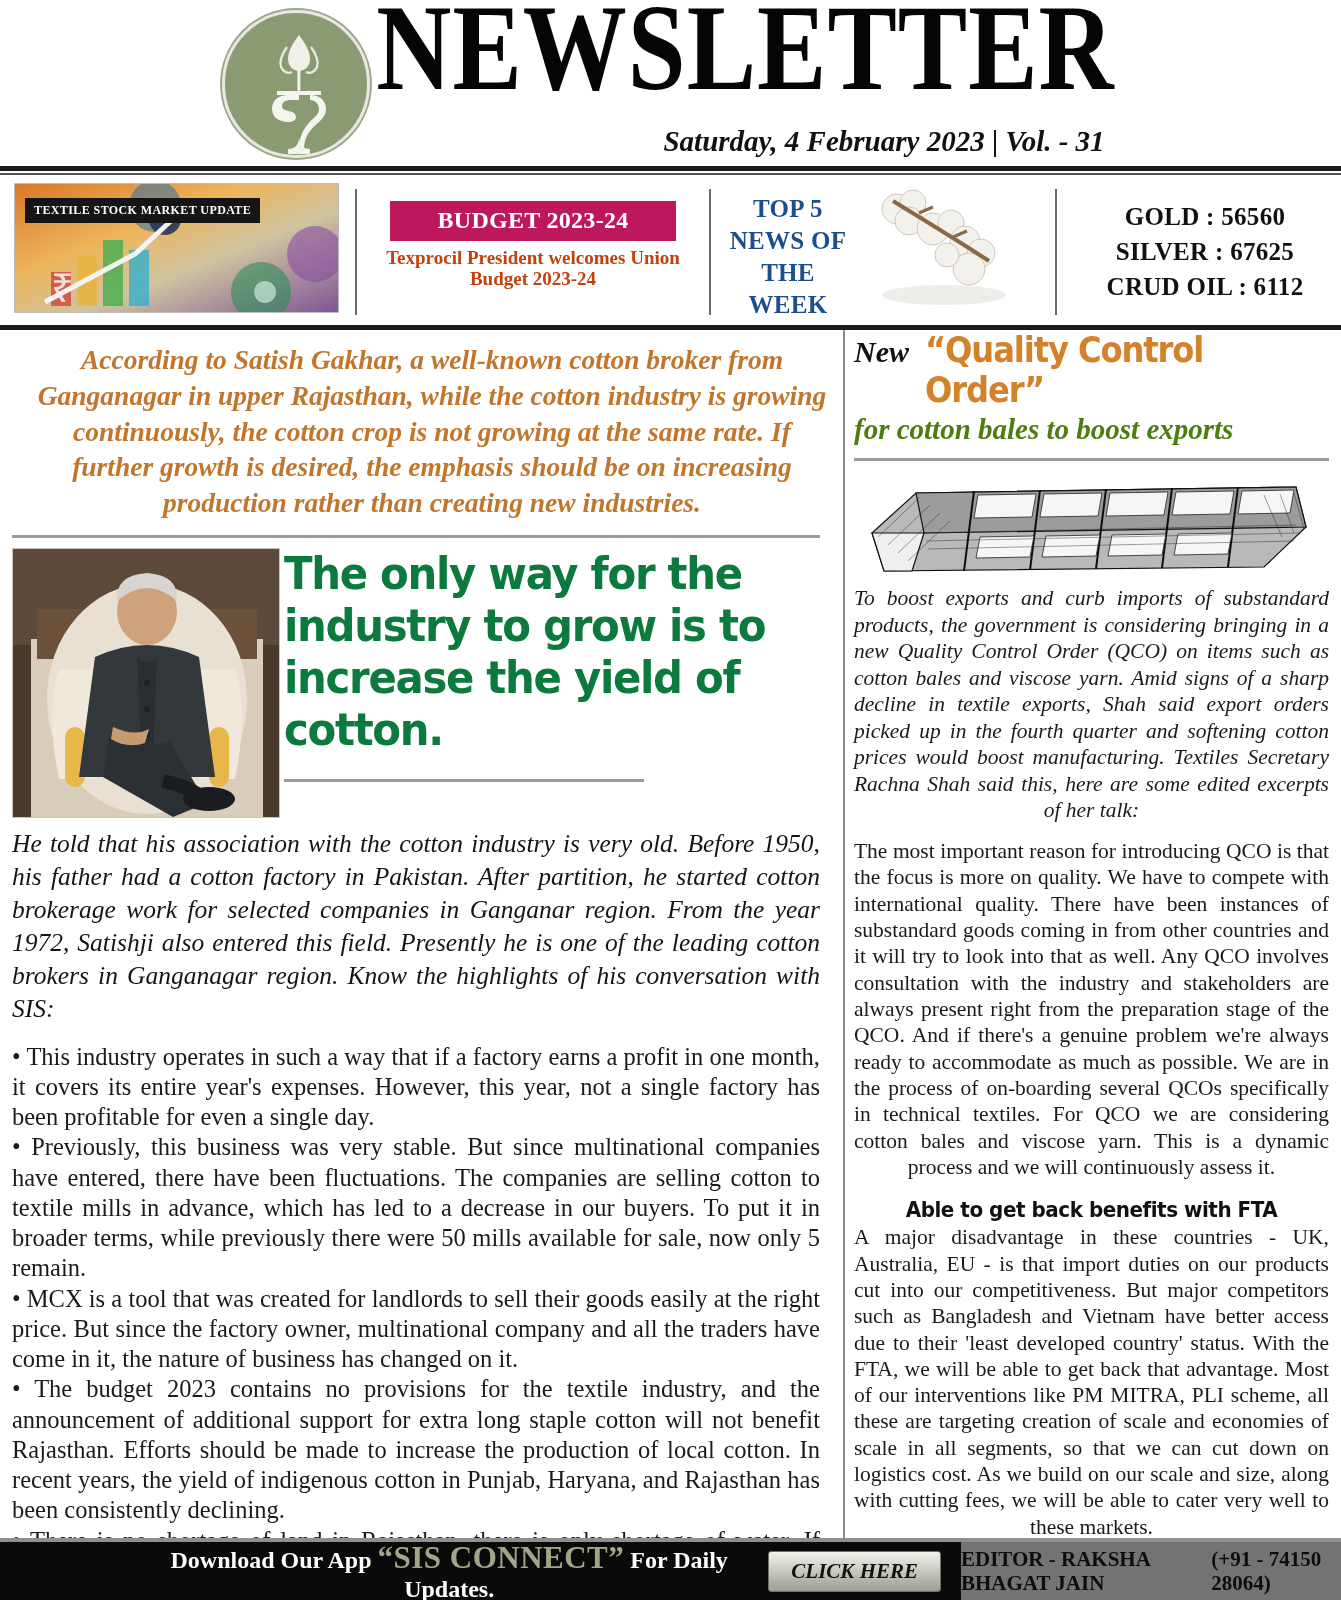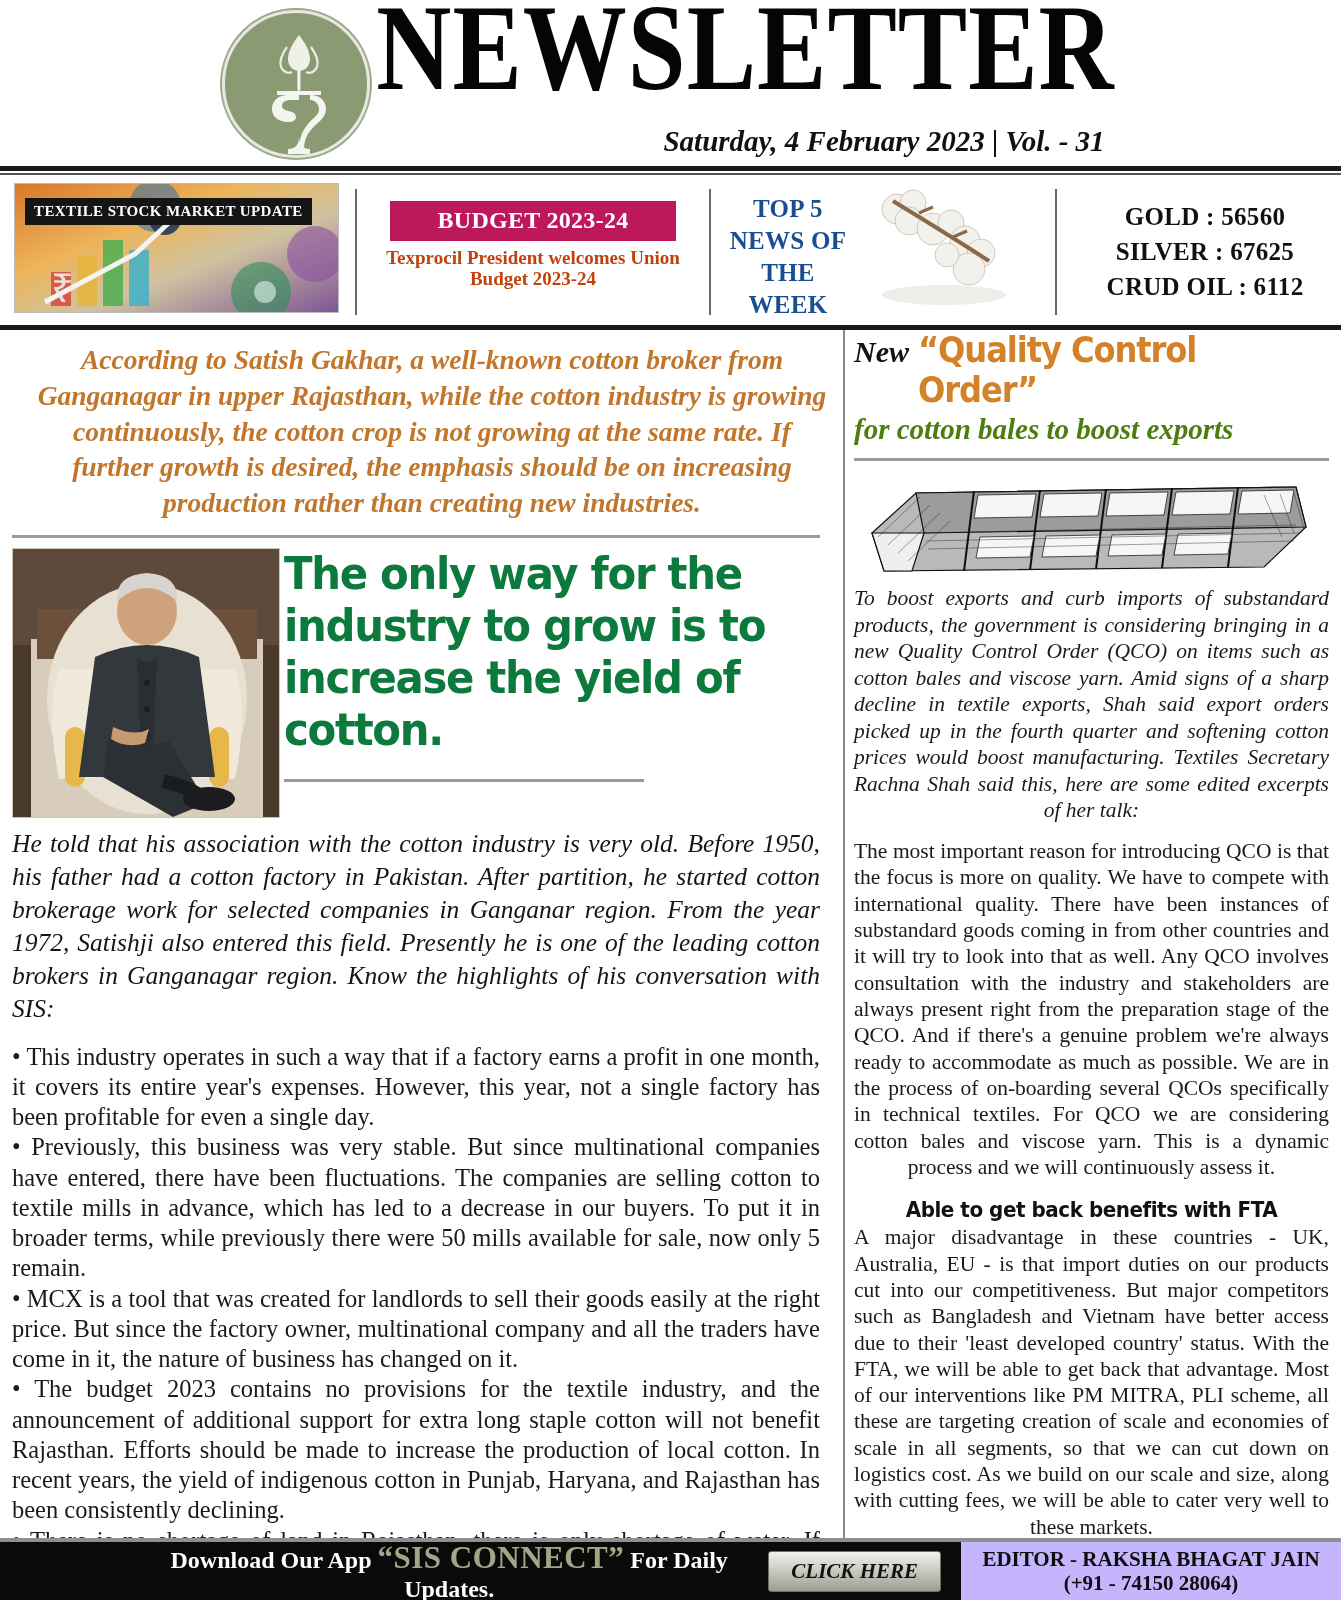--- a/index.html
+++ b/index.html
@@ -38,21 +38,21 @@
 
   
   .strip { display: flex; height: 150px; align-items: stretch; padding: 8px 14px 4px 14px; }
   .strip-img {
     width: 325px; height: 130px; position: relative; overflow: hidden;
     border: 1px solid #bbb;
     background: linear-gradient(120deg,#e4852f 0%, #e9a23c 25%, #d8cfa6 45%, #b06ab0 70%, #8d5fa8 100%);
   }
   .strip-img .label {
     position: absolute; left: 10px; top: 14px; background: #151515; color: #fff;
-    font-size: 15px; font-weight: 700; letter-spacing: .4px;
+    font-size: 12px; font-weight: 700; letter-spacing: .4px;
     padding: 5px 9px; font-family: "Liberation Serif", serif;
   }
   .sep-v { width: 2px; background: #6a6a6a; margin: 6px 16px; }
   .budget-box { width: 320px; display: flex; flex-direction: column; align-items: center; justify-content: flex-start; padding-top: 18px; }
   .budget-badge {
     background: #be185d; color: #fff; font-weight: 700; font-size: 24px;
     width: 286px; text-align: center; padding: 6px 0 7px 0; letter-spacing: .3px;
   }
   .budget-text { font-size: 19px; font-weight: 700; text-align: center; line-height: 1.12; margin-top: 6px; color:#c2410c; }
   .top5 {
@@ -95,21 +95,21 @@
 
   .lead {
     font-style: italic; font-size: 25.5px; line-height: 1.30;
     text-align: justify; margin-top: 9px; color: #151515;
   }
   .bullets { margin-top: 16px; font-size: 24.5px; line-height: 1.235; text-align: justify; color: #1a1a1a; }
   .bullets p { margin-bottom: 0px; text-indent: 0; }
   .bullets p::before { content: "• "; }
 
   
-  .qco-head { display: flex; align-items: baseline; gap: 9px; }
+  .qco-head { display: flex; align-items: baseline; gap: 16px; }
   .qco-new { font-size: 30px; font-style: italic; font-weight: 700; color:#111; }
   .qco-main {
     font-family: "DejaVu Sans", sans-serif; font-weight: 700;
     font-size: 35px; color: #d4822a; letter-spacing: -1.2px;
     transform: scaleX(0.92); transform-origin: left;
   }
   .qco-sub { font-size: 29px; font-style: italic; font-weight: 700; color: #4d7c0f; margin-top: 3px; }
   .bale-img { width: 100%; height: 108px; margin: 10px 0 6px 0; position: relative; overflow:hidden; }
   .r-italic {
     font-style: italic; font-size: 21.5px; line-height: 1.235;
@@ -131,22 +131,22 @@
   .footer-bar { height: 58px; background: #0a0a0a; position: relative; display: flex; align-items: center; }
   .footer-left { flex: 1; text-align: center; color: #fff; font-size: 24px; font-weight: 700; padding-left: 130px;}
   .footer-left .app { color: #9fa788; font-size: 31px; font-weight: 700; letter-spacing: .5px; }
   .click-here {
     background: linear-gradient(#f2f2ec,#9d9d92);
     color: #111; font-style: italic; font-weight: 700; font-size: 21px;
     padding: 7px 22px; border-radius: 3px; border: 1px solid #6f6f66;
     margin-right: 20px; white-space: nowrap;
   }
   .editor-box {
-    width: 380px; height: 58px; background: #c4b5fd; color: #0d0d0d;
-    display: flex; flex-direction: column; align-items: center; justify-content: center;
+    width: 380px; height: 58px; background: #737373; color: #0d0d0d;
+    display: flex; flex-direction: row; align-items: center; justify-content: center;
     font-weight: 700; font-size: 21px; line-height: 1.15;
   }
   .editor-box .phone { font-size: 21px; }
 </style>
 </head>
 <body>
 
 <div class="page">
 
   <div class="masthead">

